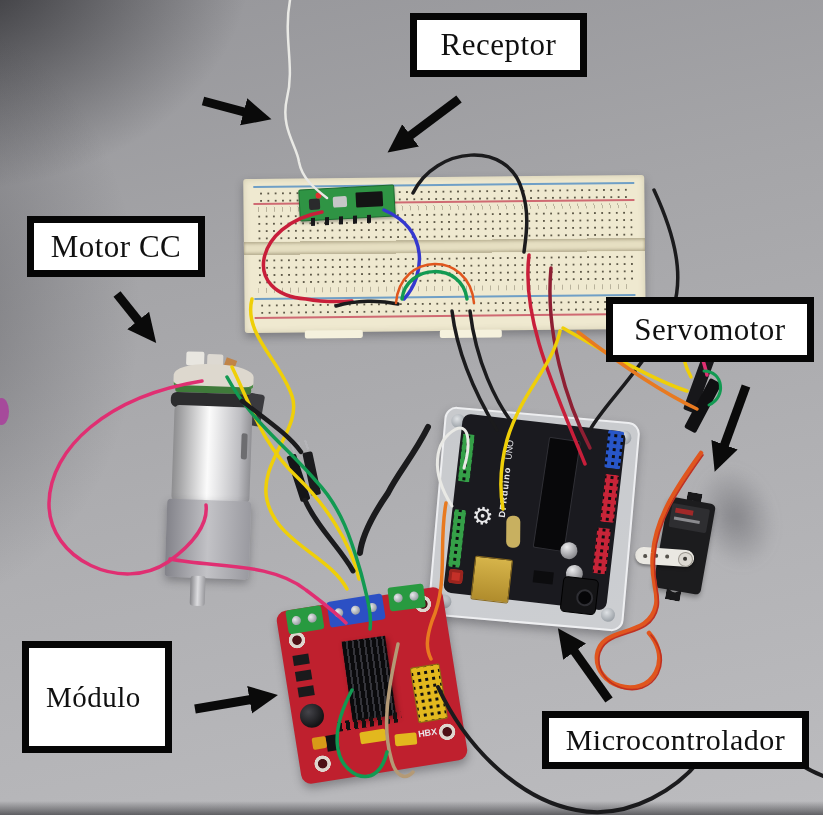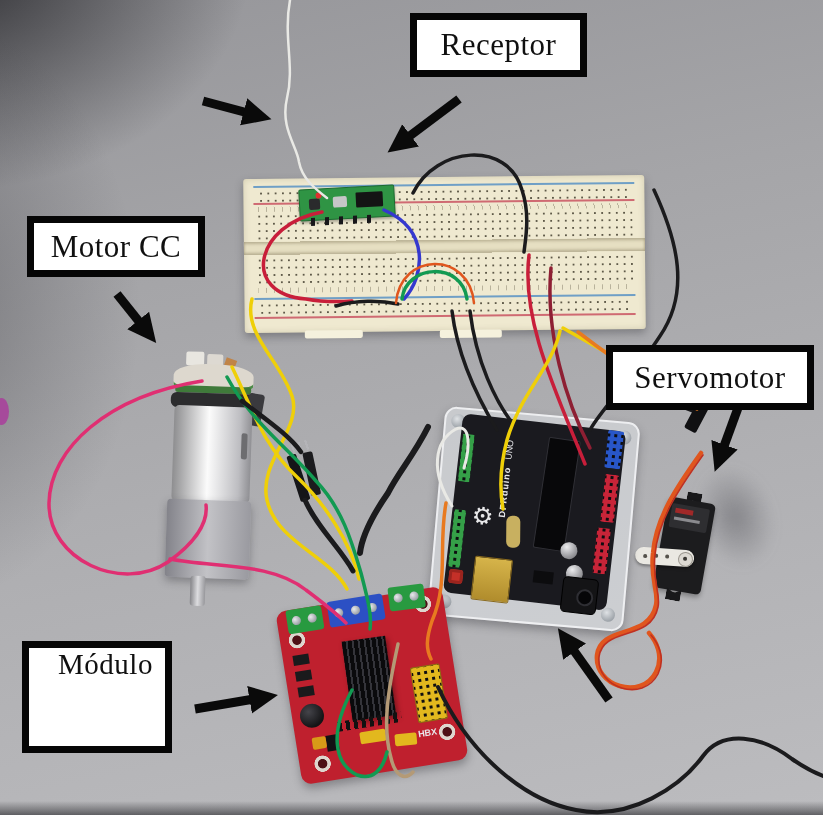--- a/index.html
+++ b/index.html
@@ -5,21 +5,21 @@
   html,body{margin:0;padding:0;background:#666;}
   #scene{position:relative;width:823px;height:815px;overflow:hidden;
     font-family:"Liberation Serif",serif;
     background:linear-gradient(168deg,#96969a 0%,#a5a5a8 32%,#b0b0b3 62%,#bcbcbf 100%);}
   .abs{position:absolute;}
   .ov{position:absolute;inset:0;pointer-events:none;}
   
   .callout{position:absolute;z-index:30;background:#ffffff;border:7px solid #060606;
     box-sizing:border-box;display:flex;align-items:center;justify-content:center;
     font-size:30px;color:#101010;letter-spacing:0.5px;}
-  .callout.twoline{flex-direction:row;align-items:flex-start;justify-content:center;
+  .callout.twoline{flex-direction:column;align-items:flex-start;justify-content:center;
     padding-left:17px;row-gap:13px;font-size:29px;}
   
   #breadboard{left:244px;top:177px;width:401px;height:154px;background:#efe9d0;
     border-radius:3px;transform:rotate(-0.6deg);z-index:10;
     box-shadow:0 4px 8px rgba(40,40,45,0.35),inset 0 0 6px rgba(120,110,80,0.25);}
   .dots{background-image:radial-gradient(circle,#5e5948 1.1px,transparent 1.4px);
     background-size:7.3px 7.3px;}
   .railline{position:absolute;left:10px;right:10px;height:2px;}
   .ticks{position:absolute;left:14px;right:14px;height:5px;opacity:.45;
     background:repeating-linear-gradient(90deg,#77705c 0 1px,transparent 1px 8px);}
@@ -228,20 +228,23 @@
       <line marker-end="url(#ah)" x1="609" y1="700" x2="572" y2="648" stroke="#0a0a0a"></line>
     </g>
   </svg>
 
   <div class="callout" style="left:27px;top:216px;width:178px;height:61px;font-size:31px;">
     <span>Motor CC</span>
   </div>
   <div class="callout" style="left:410px;top:13px;width:177px;height:64px;font-size:31px;">
     <span>Receptor</span>
   </div>
-  <div class="callout" style="left:606px;top:297px;width:208px;height:65px;font-size:31px;margin-top:48px;">
+  <div class="callout" style="left:606px;top:297px;width:208px;height:65px;font-size:31px;">
     <span>Servomotor</span>
   </div>
   <div class="callout twoline" style="left:22px;top:641px;width:150px;height:112px;">
     <span>Módulo</span>
   </div>
+  <div class="callout" style="left:542px;top:711px;width:267px;height:58px;">
+    <span>Microcontrolador</span>
+  </div>
 
 </div>
 
 </body></html>

